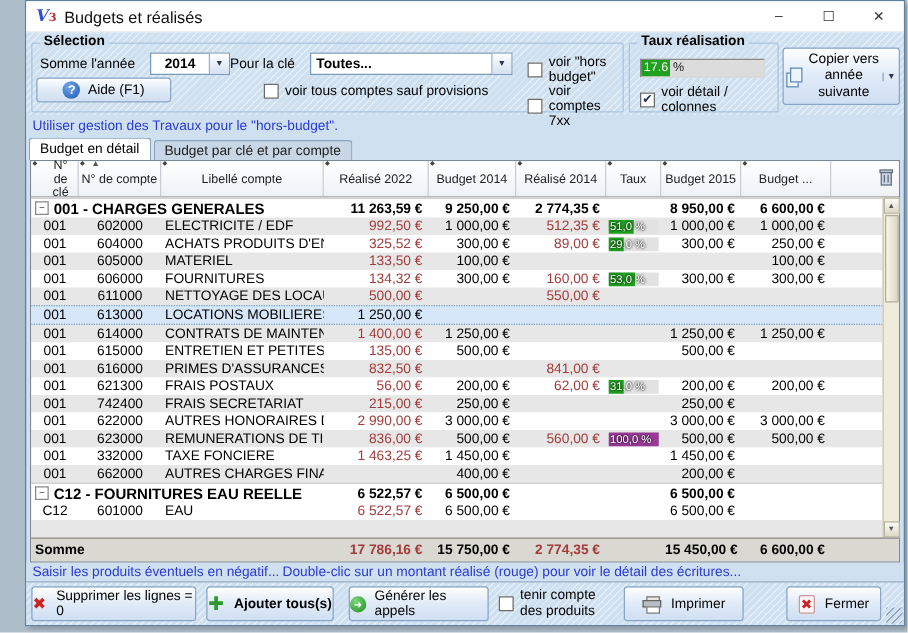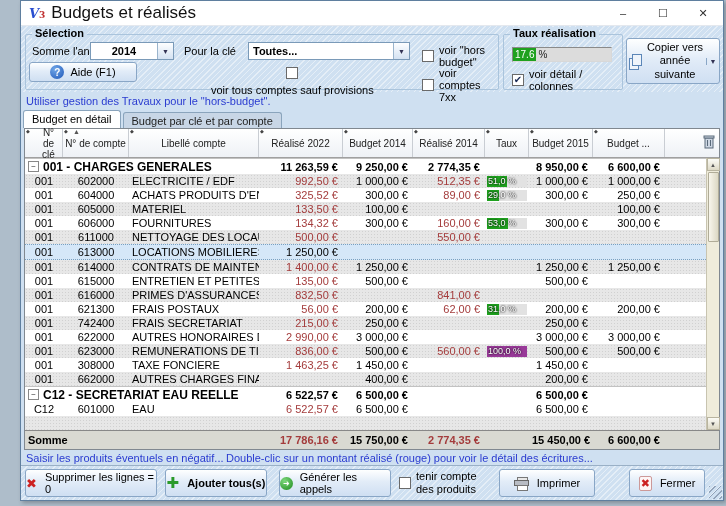--- a/index.html
+++ b/index.html
@@ -13,21 +13,21 @@
   .dialog{
     position:absolute;left:8px;top:0;width:704px;height:501px;
     background:#cfe0f1;border:1px solid #5f7f9f;box-sizing:border-box;
     box-shadow:2px 2px 4px rgba(0,0,0,.25);
     display:flex;flex-direction:column;margin-left:12px;
   }
   
   .titlebar{height:24px;background:#fff;display:flex;align-items:center;flex:0 0 auto;border-bottom:1px solid #e4e8ee;}
   .app-icon{margin:0 6px 0 8px;font-family:"DejaVu Serif",serif;font-style:italic;font-weight:bold;font-size:13px;color:#2b4fd0;}
   .app-icon .sub{color:#c03030;font-size:9px;font-style:normal;}
-  .title-text{font-size:17px;color:#111;}
+  .title-text{font-size:13px;color:#111;}
   .win-btns{margin-left:auto;display:flex;height:100%;}
   .win-btn{width:40px;height:100%;display:flex;align-items:center;justify-content:center;color:#333;font-size:11px;cursor:default;}
   
   .hatch{
     background-color:#cfe0f1;
     background-image:repeating-linear-gradient(135deg,rgba(255,255,255,.45) 0 1px,rgba(255,255,255,0) 1px 4px);
   }
   .top-panel{height:66px;flex:0 0 auto;position:relative;}
   .groupbox{position:absolute;border:1px solid #aac4dc;border-radius:2px;}
   .groupbox .gb-label{position:absolute;top:-8px;left:6px;padding:0 3px;background:#cfe0f1;font-weight:bold;font-size:11px;}
@@ -130,34 +130,34 @@
       <div class="win-btn">–</div>
       <div class="win-btn">☐</div>
       <div class="win-btn">✕</div>
     </div>
   </div>
 
   <div class="top-panel hatch">
     <div class="groupbox gb-selection">
       <span class="gb-label">Sélection</span>
       <span class="lbl" style="position:absolute;left:6px;top:10px;">Somme l'année</span>
-      <div class="combo" style="position:absolute;left:64px;top:7px;width:84px;">
+      <div class="combo" style="position:absolute;left:94px;top:7px;width:64px;">
         <span class="combo-text" style="text-align:center;">2014</span>
         <span class="combo-arrow">▼</span>
       </div>
       <span class="lbl" style="position:absolute;left:158px;top:10px;">Pour la clé</span>
       <div class="combo" style="position:absolute;left:222px;top:7px;width:162px;">
         <span class="combo-text">Toutes...</span>
         <span class="combo-arrow">▼</span>
       </div>
       <div class="checkbox-row" style="position:absolute;left:396px;top:9px;">
         <span class="cb-box"></span>
         <span class="lbl">voir "hors budget"</span>
       </div>
-      <div class="checkbox-row" style="position:absolute;left:185px;top:32px;flex-direction:column;">
+      <div class="checkbox-row" style="position:absolute;left:185px;top:32px;">
         <span class="cb-box"></span>
         <span class="lbl">voir tous comptes sauf provisions</span>
       </div>
       <div class="checkbox-row" style="position:absolute;left:396px;top:32px;">
         <span class="cb-box"></span>
         <span class="lbl">voir comptes 7xx</span>
       </div>
     </div>
     <div class="btn" style="position:absolute;left:8px;top:36px;width:108px;height:20px;">
       <span class="help-icon">?</span>
@@ -419,21 +419,21 @@
               <div class="taux-chip">
                 <div class="fill" style="width: 100%; background: rgb(153, 58, 153);"></div>
                 <span class="tlabel">100,0 %</span>
               </div>
             </div>
             <div class="cell money w-b15">500,00 €</div>
             <div class="cell money w-bnext">500,00 €</div>
           </div>
           <div class="row detail-row">
             <div class="cell center w-cle">001</div>
-            <div class="cell center w-compte">308000</div>
+            <div class="cell center w-compte">332000</div>
             <div class="cell w-lib">TAXE FONCIERE</div>
             <div class="cell money w-r13 red">1 463,25 €</div>
             <div class="cell money w-b14">1 450,00 €</div>
             <div class="cell money w-r14 red"></div>
             <div class="taux-cell"></div>
             <div class="cell money w-b15">1 450,00 €</div>
             <div class="cell money w-bnext"></div>
           </div>
           <div class="row detail-row stripe">
             <div class="cell center w-cle">001</div>
@@ -442,21 +442,21 @@
             <div class="cell money w-r13 red"></div>
             <div class="cell money w-b14">400,00 €</div>
             <div class="cell money w-r14 red"></div>
             <div class="taux-cell"></div>
             <div class="cell money w-b15">200,00 €</div>
             <div class="cell money w-bnext"></div>
           </div>
           <div class="row group-row">
             <div class="group-label-cell">
               <span class="collapse-box">−</span>
-              <span>C12 - SECRETARIAT EAU REELLE</span>
+              <span>C12 - FOURNITURES EAU REELLE</span>
             </div>
             <div class="cell money w-r13">6 522,57 €</div>
             <div class="cell money w-b14">6 500,00 €</div>
             <div class="cell money w-r14"></div>
             <div class="cell w-taux"></div>
             <div class="cell money w-b15">6 500,00 €</div>
             <div class="cell money w-bnext"></div>
           </div>
           <div class="row detail-row">
             <div class="cell center w-cle">C12</div>

